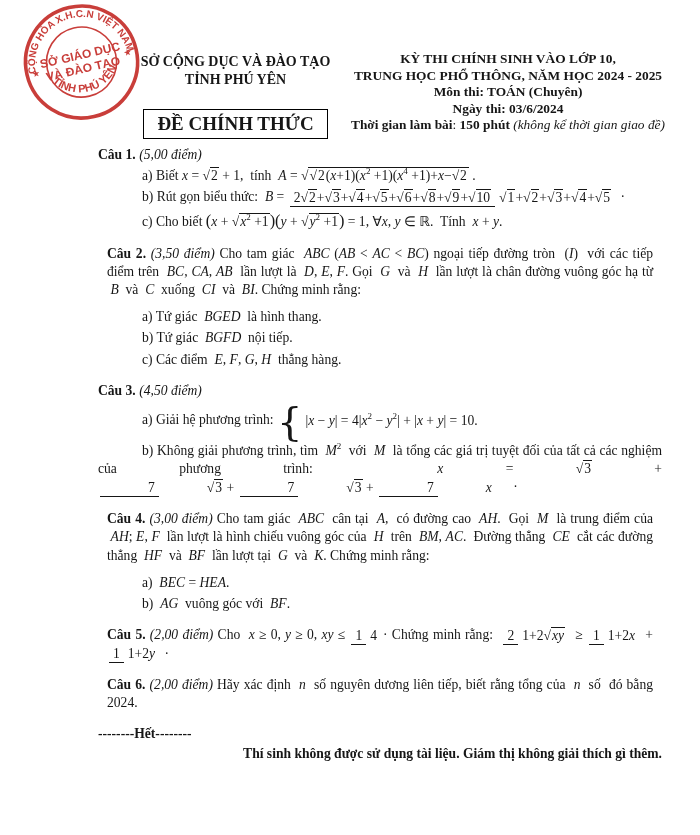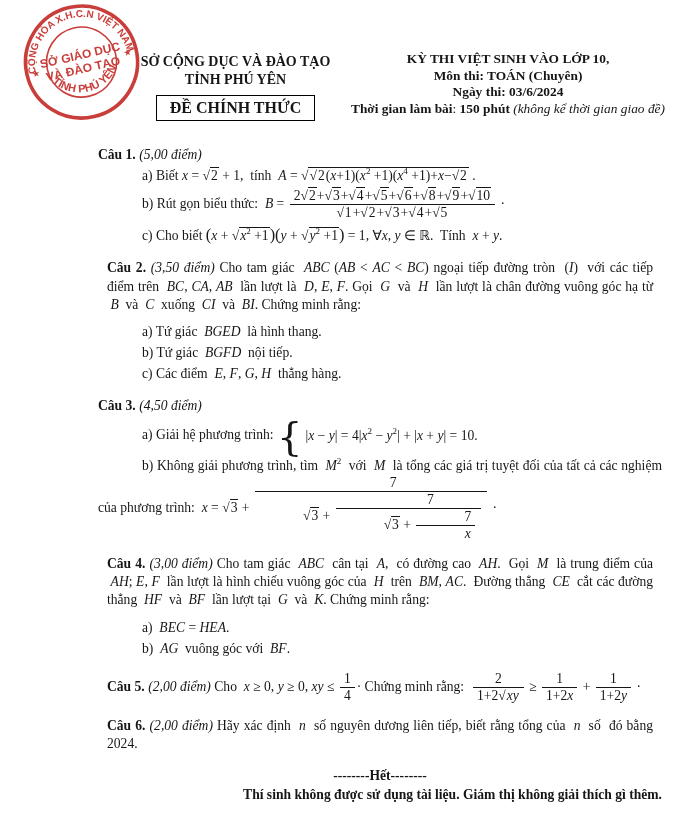--- a/index.html
+++ b/index.html
@@ -12,48 +12,48 @@
   i{font-style:italic;}
   b{font-weight:bold;}
   sup{font-size:9px;line-height:0;}
 
   
   .stamp{position:absolute;left:22px;top:2px;transform:rotate(-13deg);opacity:.93;}
 
   
   .hdr-left{position:absolute;left:118px;top:53px;width:235px;text-align:center;
             font-weight:bold;font-size:14px;line-height:1.25;}
-  .exam-box{display:inline-block;border:1.5px solid #000;padding:2px 13px;margin-top:7px;
-            font-size:16px;font-weight:bold;}
+  .exam-box{display:inline-block;border:1.5px solid #000;padding:2px 13px;margin-top:21px;
+            font-size:19px;font-weight:bold;}
   .hdr-right{position:absolute;left:330px;top:51px;width:356px;text-align:center;
              font-size:13.4px;line-height:1.24;}
   .hdr-right .ln{font-weight:bold;}
   .hdr-right .it{font-style:italic;font-weight:normal;}
 
   
   .content{position:absolute;left:98px;top:146px;width:564px;font-size:13.6px;line-height:1.34;}
   .q{margin:0 0 13px 0;}
   .qhead{margin:0 0 2px 0;}
   .item{padding-left:44px;margin:3px 0;}
   .para{margin:9px;text-align:justify;}
   .hang{ text-indent:44px; margin:0; text-align:justify;}
 
   
   .sq{white-space:nowrap;}
   .vin{border-top:1px solid currentColor;padding:0 1px;}
-  .frac{display:inline-flex;flex-direction:column;text-align:center;vertical-align:middle;
+  .frac{display:inline-flex;flex-direction:row;text-align:center;vertical-align:middle;
         line-height:1.18;margin:0 2px;}
   .frac .fn{display:block;border-bottom:1px solid currentColor;padding:0 4px;}
   .frac .fd{display:block;padding:0 4px;}
   .sys{display:inline-flex;align-items:center;vertical-align:middle;}
   .brace{font-size:40px;font-weight:200;line-height:.9;margin-right:3px;font-family:"DejaVu Serif",serif;}
   .syslines{display:inline-flex;flex-direction:row;text-align:left;line-height:1.5;}
 
   
-  .het{text-align:center;font-weight:bold;margin:4px 0 0 0;}
+  .het{text-align:left;font-weight:bold;margin:4px 0 0 0;}
   .footnote{text-align:right;font-weight:bold;margin:1px 0 0 0;}
 </style>
 </head>
 <body>
 
 <div class="page">
 
   <div class="stamp">
     <svg width="120" height="120" viewBox="0 0 120 120">
       <circle cx="60" cy="60" r="56" fill="none" stroke="#c5302c" stroke-width="3.6"></circle>
@@ -77,21 +77,22 @@
 
   <div class="hdr-left">
     <div>SỞ CỘNG DỤC VÀ ĐÀO TẠO</div>
     <div>TỈNH PHÚ YÊN</div>
     <div>
       <span class="exam-box">ĐỀ CHÍNH THỨC</span>
     </div>
   </div>
 
   <div class="hdr-right">
-    <div class="ln">KỲ THI VIỆT SINH VÀO LỚP 10,</div>
+    <div class="ln">KỲ THI CHÍNH SINH VÀO LỚP 10,</div>
+    <div class="ln">TRUNG HỌC PHỔ THÔNG, NĂM HỌC 2024 - 2025</div>
     <div class="ln">Môn thi: TOÁN (Chuyên)</div>
     <div class="ln">Ngày thi: 03/6/2024</div>
     <div>
       <span class="ln">Thời gian làm bài</span><span>: </span><span class="ln">150 phút </span><span class="it">(không kể thời gian giao đề)</span>
     </div>
   </div>
 
   <div class="content">
 
     <div class="q">

